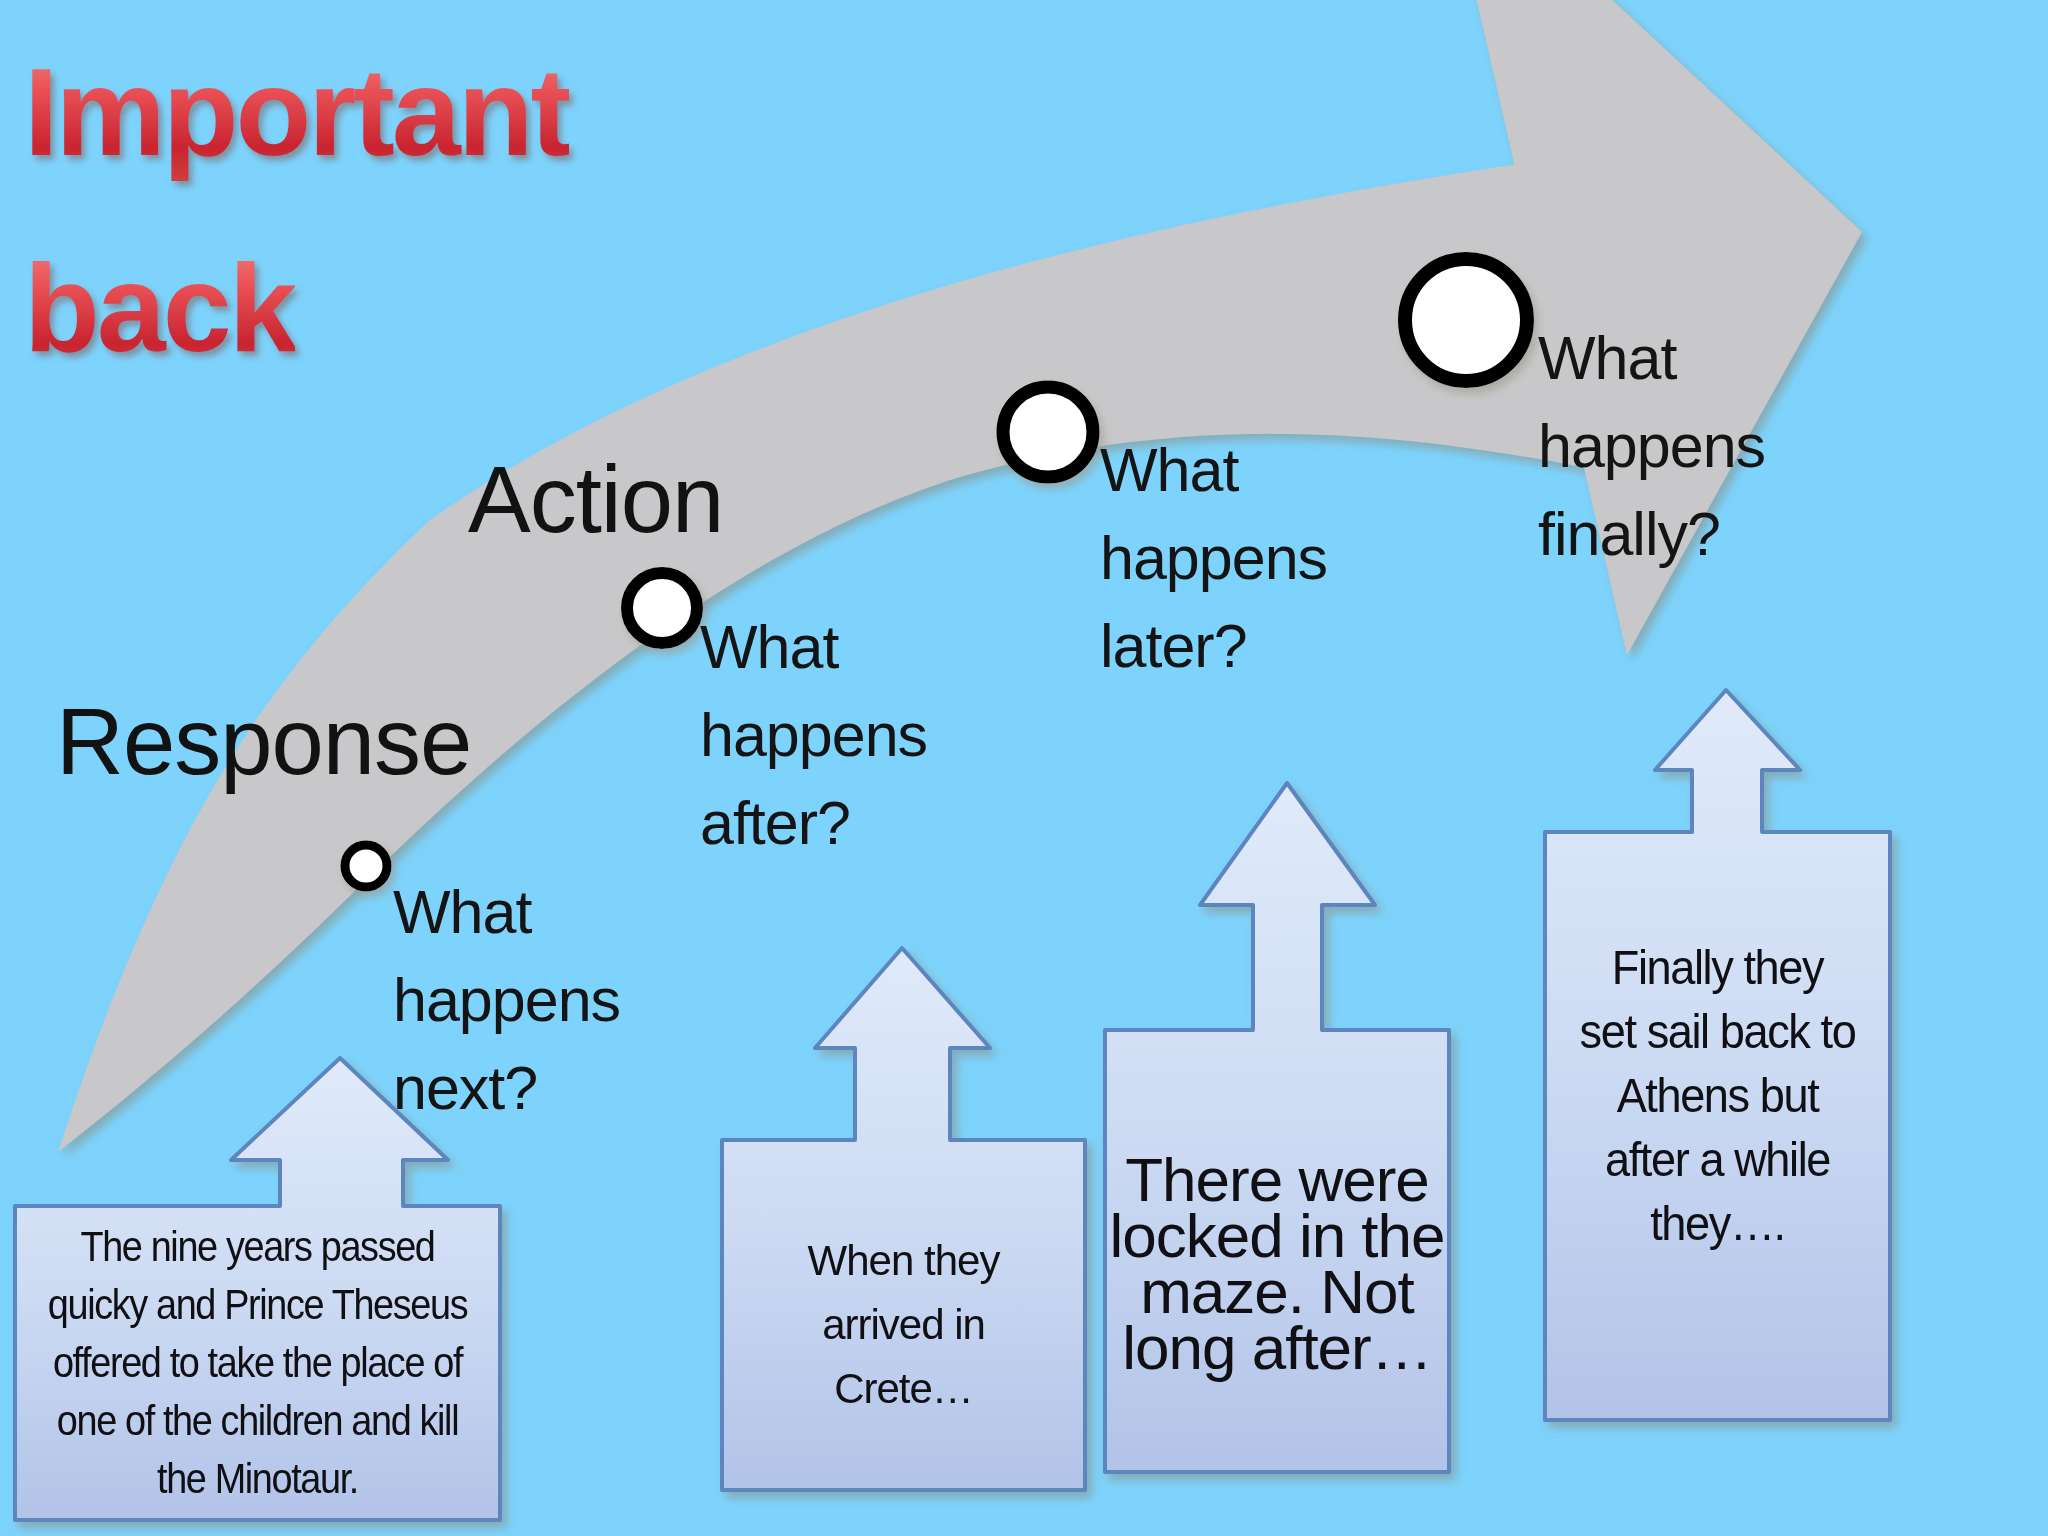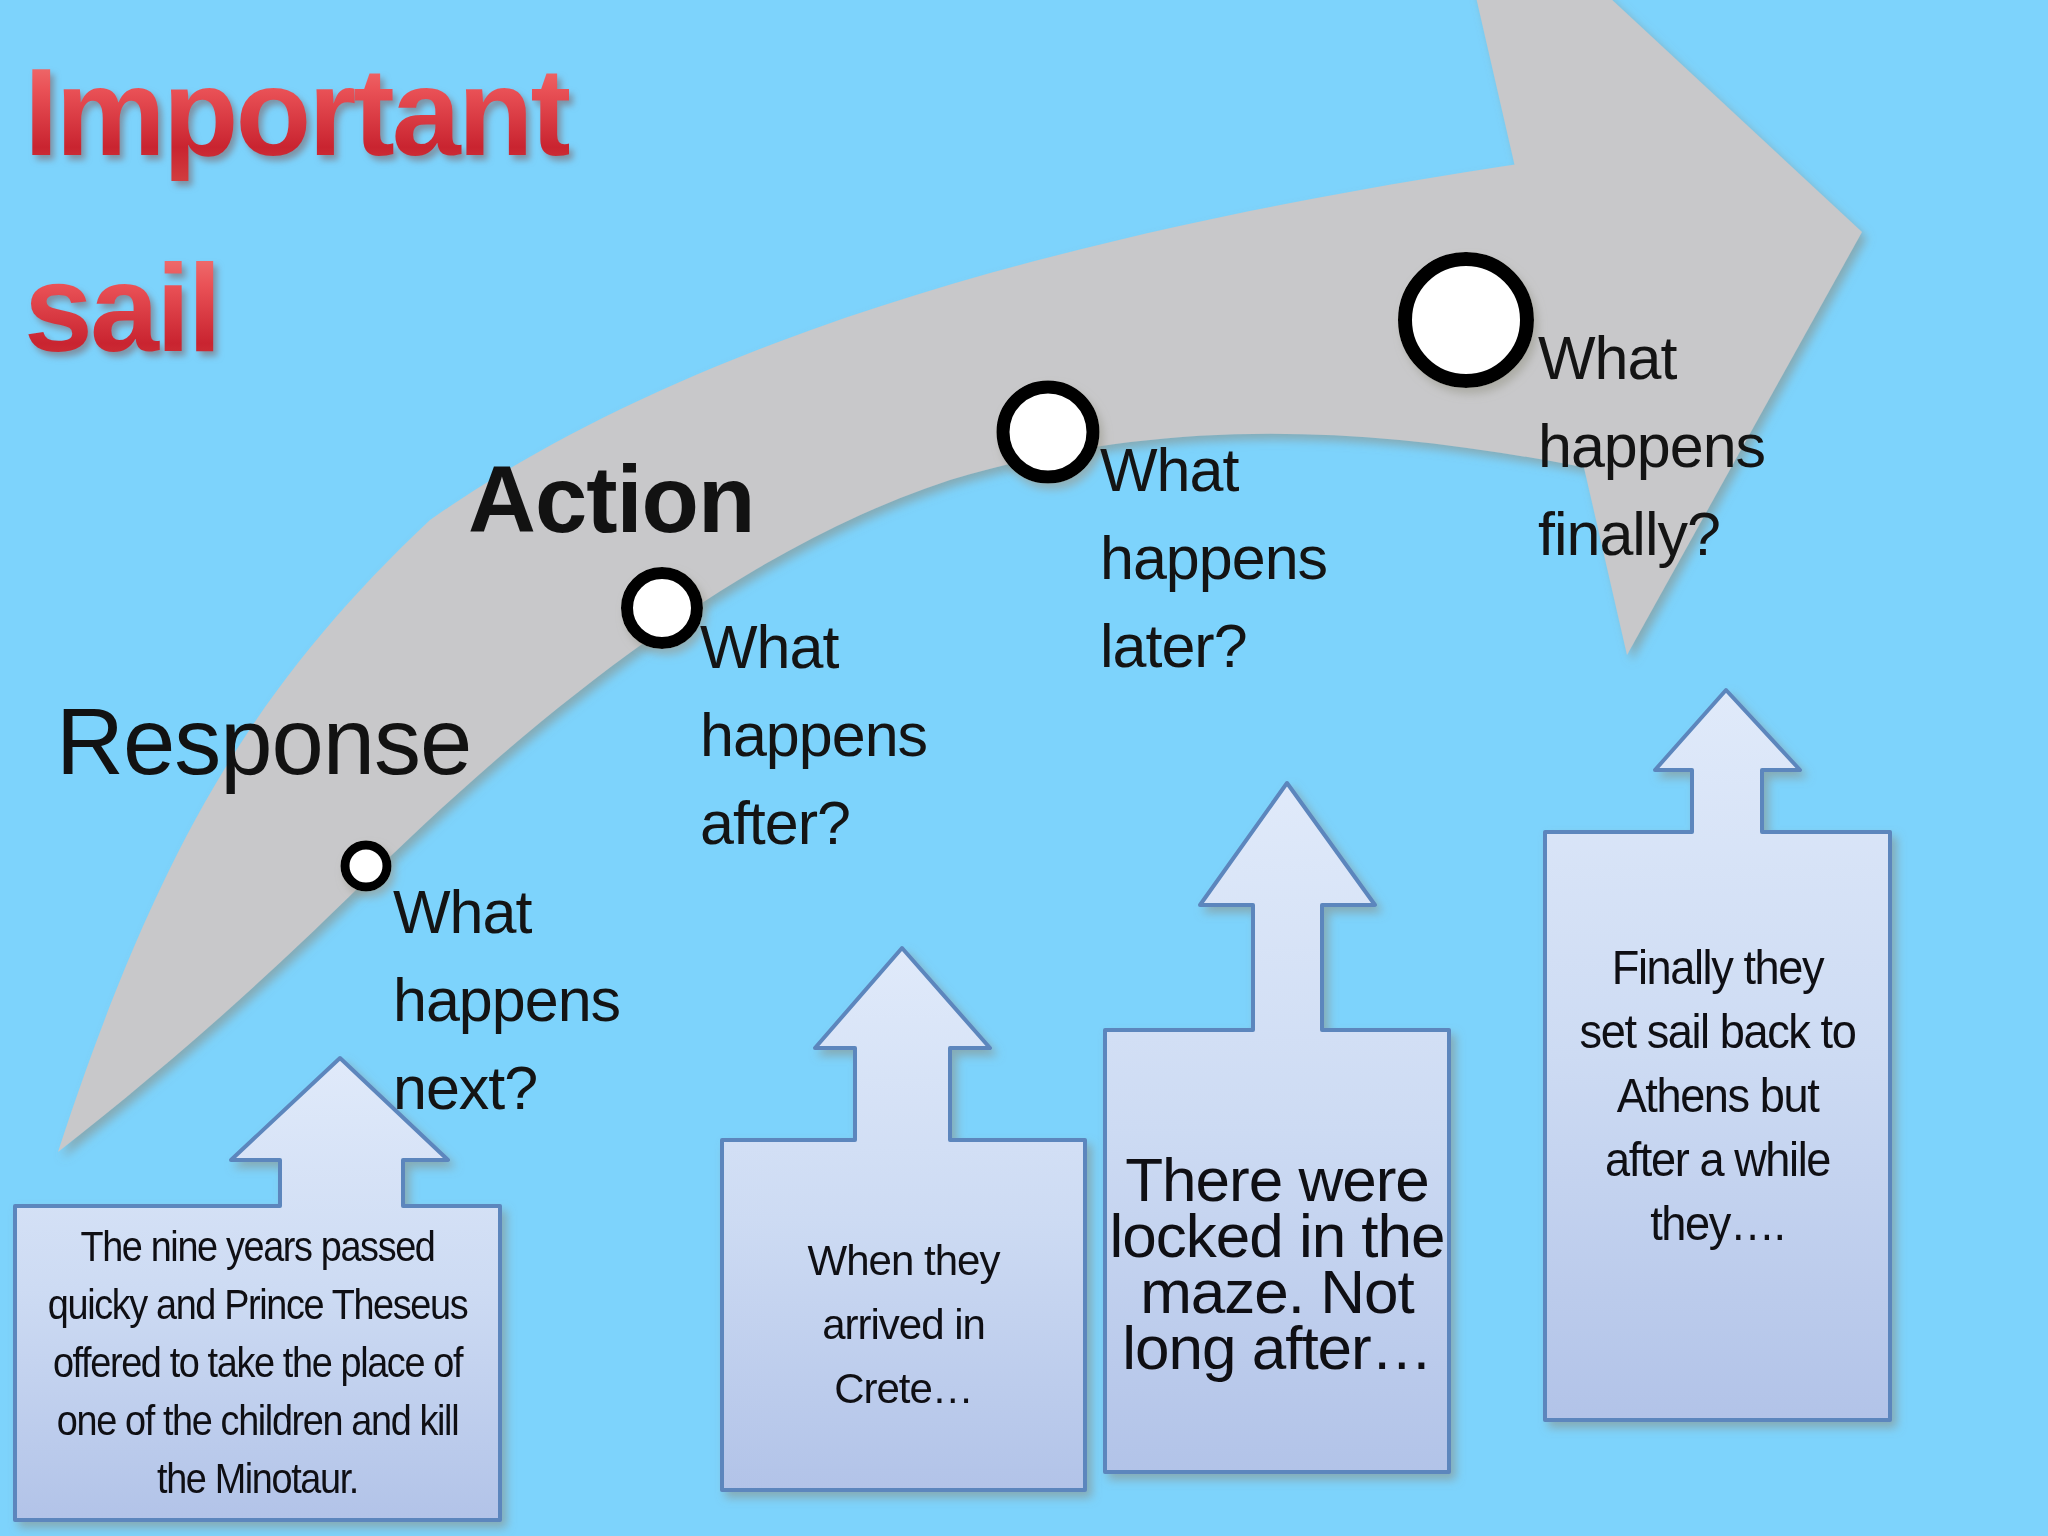--- a/index.html
+++ b/index.html
@@ -24,21 +24,21 @@
     -webkit-background-clip:text; background-clip:text; color:transparent;
     filter:drop-shadow(4px 5px 3px rgba(125,95,95,0.55));
   }
 
   
   .stage-label {
     position:absolute; color:#121212; font-size:94px; letter-spacing:-1px;
     white-space:nowrap;
   }
   .stage-response { left:56px; top:688px; }
-  .stage-action   { left:468px; top:446px;font-weight:bold; }
+  .stage-action   { left:468px; top:446px; }
 
   
   .question {
     position:absolute; color:#141414; font-size:61px; line-height:88px;
     letter-spacing:-1px; white-space:pre-line;
   }
   .q-next    { left:393px;  top:868px; }
   .q-after   { left:700px;  top:603px; }
   .q-later   { left:1100px; top:426px; }
   .q-finally { left:1538px; top:314px; }
@@ -102,21 +102,21 @@
     <g fill="#ffffff" stroke="#000000">
       <circle cx="366" cy="866" r="21" stroke-width="9" filter="url(#circShadow)"></circle>
       <circle cx="662" cy="608" r="35" stroke-width="12" filter="url(#circShadow)"></circle>
       <circle cx="1048" cy="432" r="45" stroke-width="13" filter="url(#circShadow)"></circle>
       <circle cx="1466" cy="320" r="61" stroke-width="14" filter="url(#circShadow)"></circle>
     </g>
   </svg>
 
   <div class="title">
     <span class="title-line">Important</span>
-    <span class="title-line">sail</span>
+    <span class="title-line">back</span>
   </div>
 
   <div class="stage-label stage-response">Response</div>
   <div class="stage-label stage-action">Action</div>
 
   <div class="question q-next">What
 happens
 next?</div>
   <div class="question q-after">What
 happens

